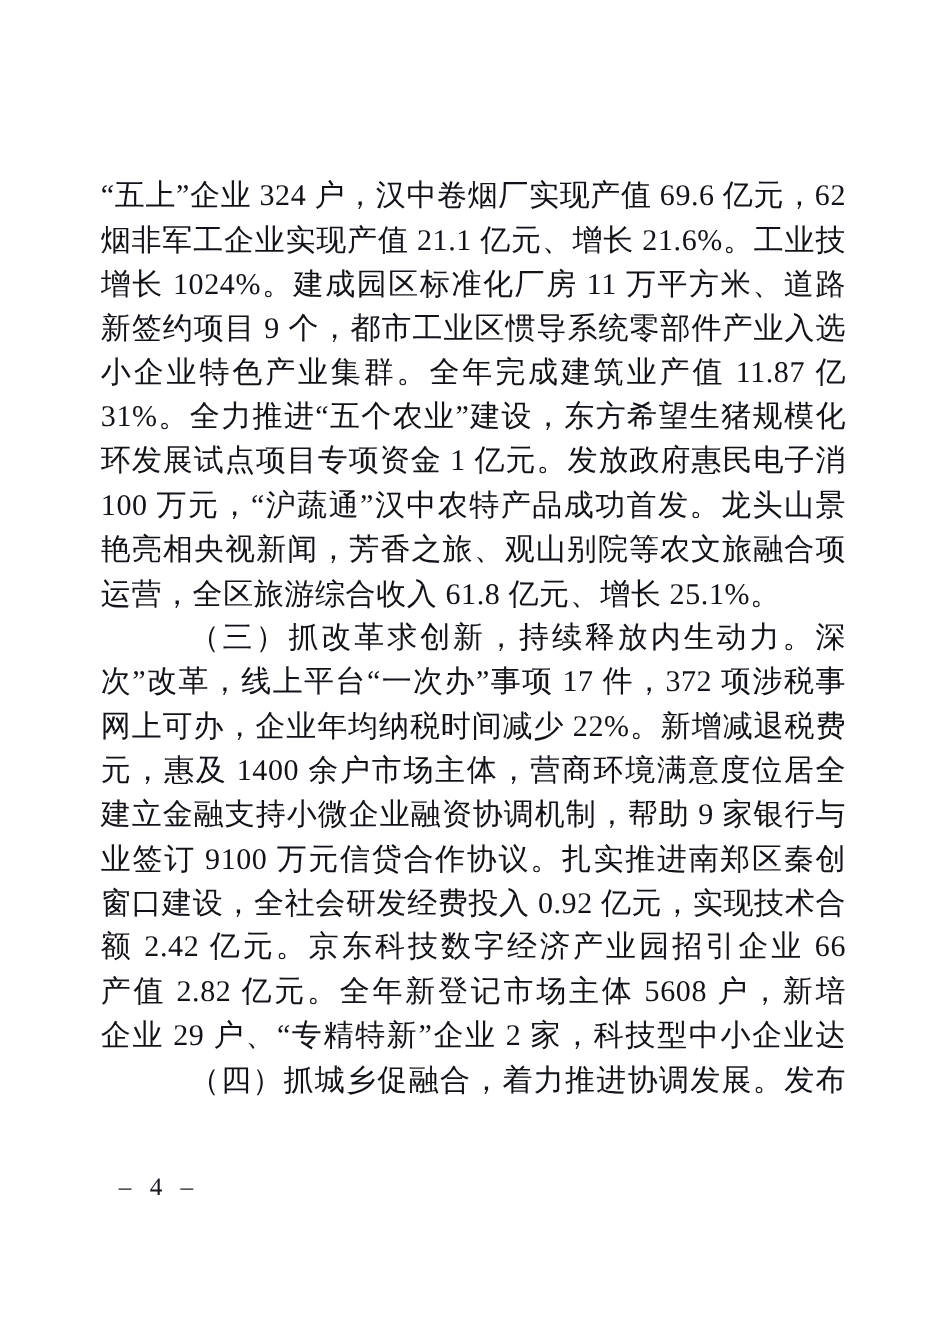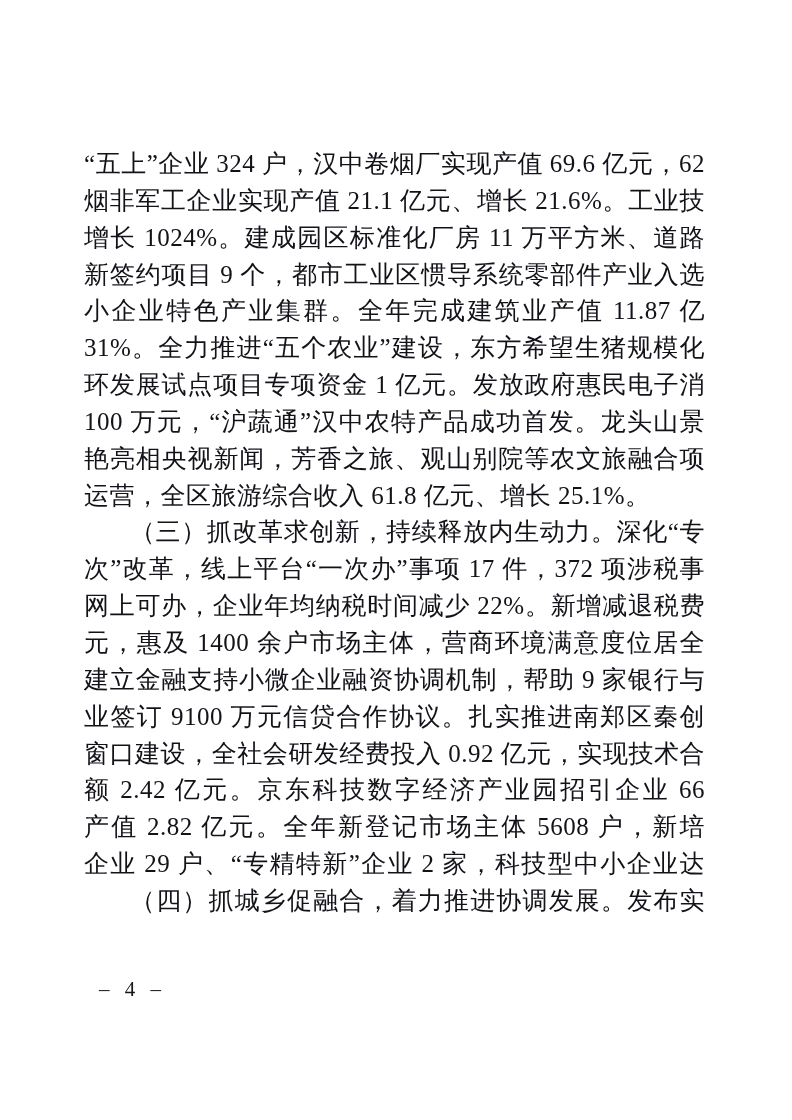--- a/index.html
+++ b/index.html
@@ -33,20 +33,21 @@
   }
   .line.just {
     text-align-last: justify;
   }
   .line.ind {
     text-indent: 46px;
   }
   .kaiti {
     
     font-family: "Liberation Serif", serif;
+    margin-left: 28px;
   }
   .footer {
     position: absolute;
     left: 99px;
     top: 977px;
     font-size: 21px;
     letter-spacing: 5px;
     color: #16161e;
   }
 </style>

